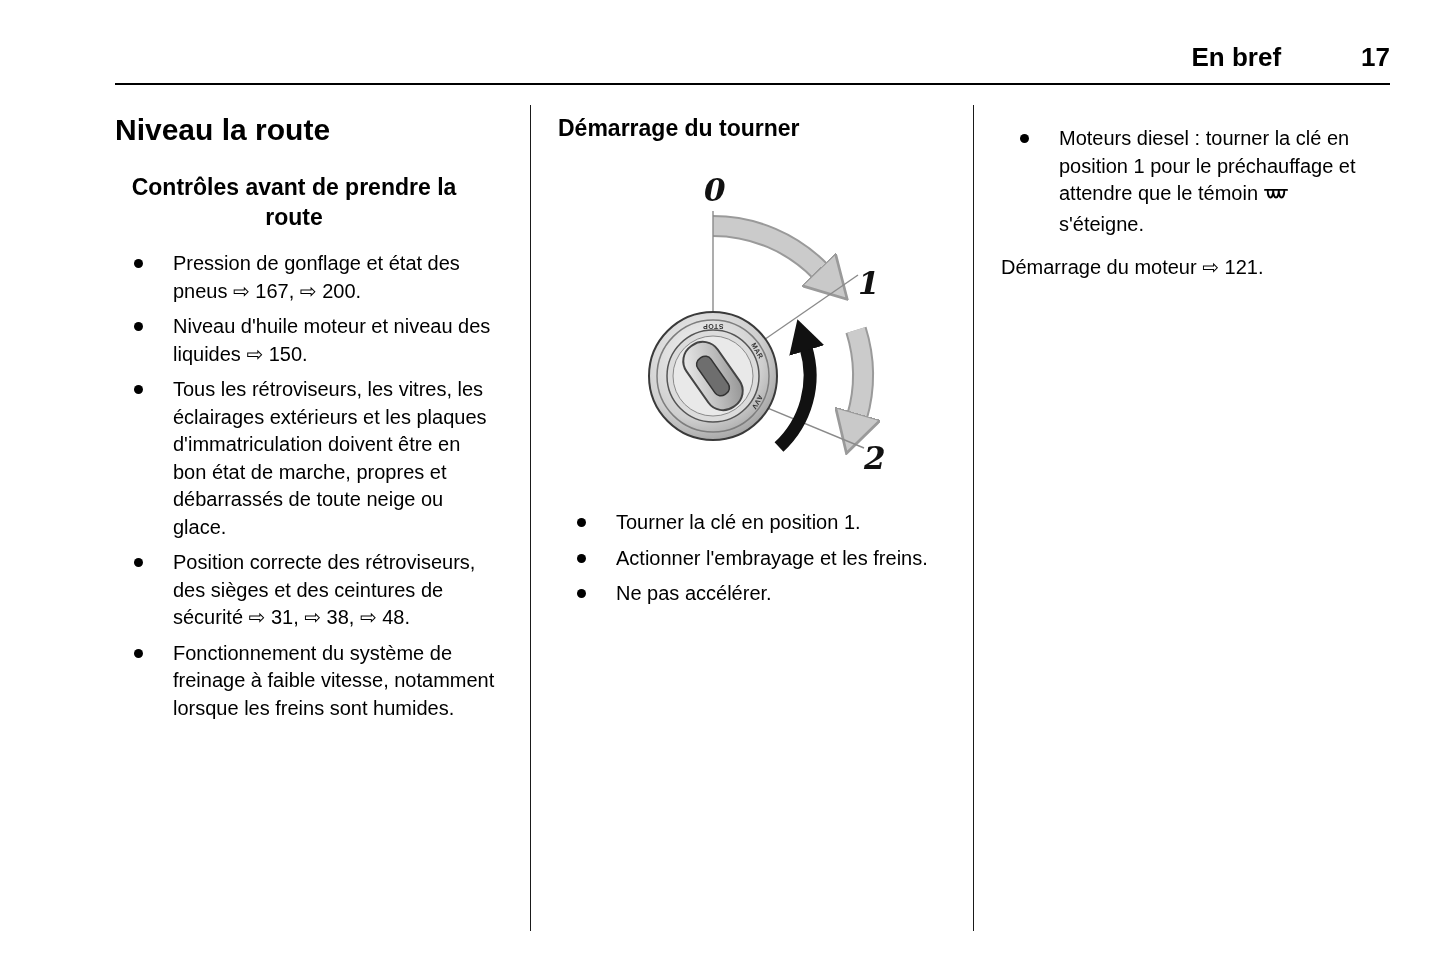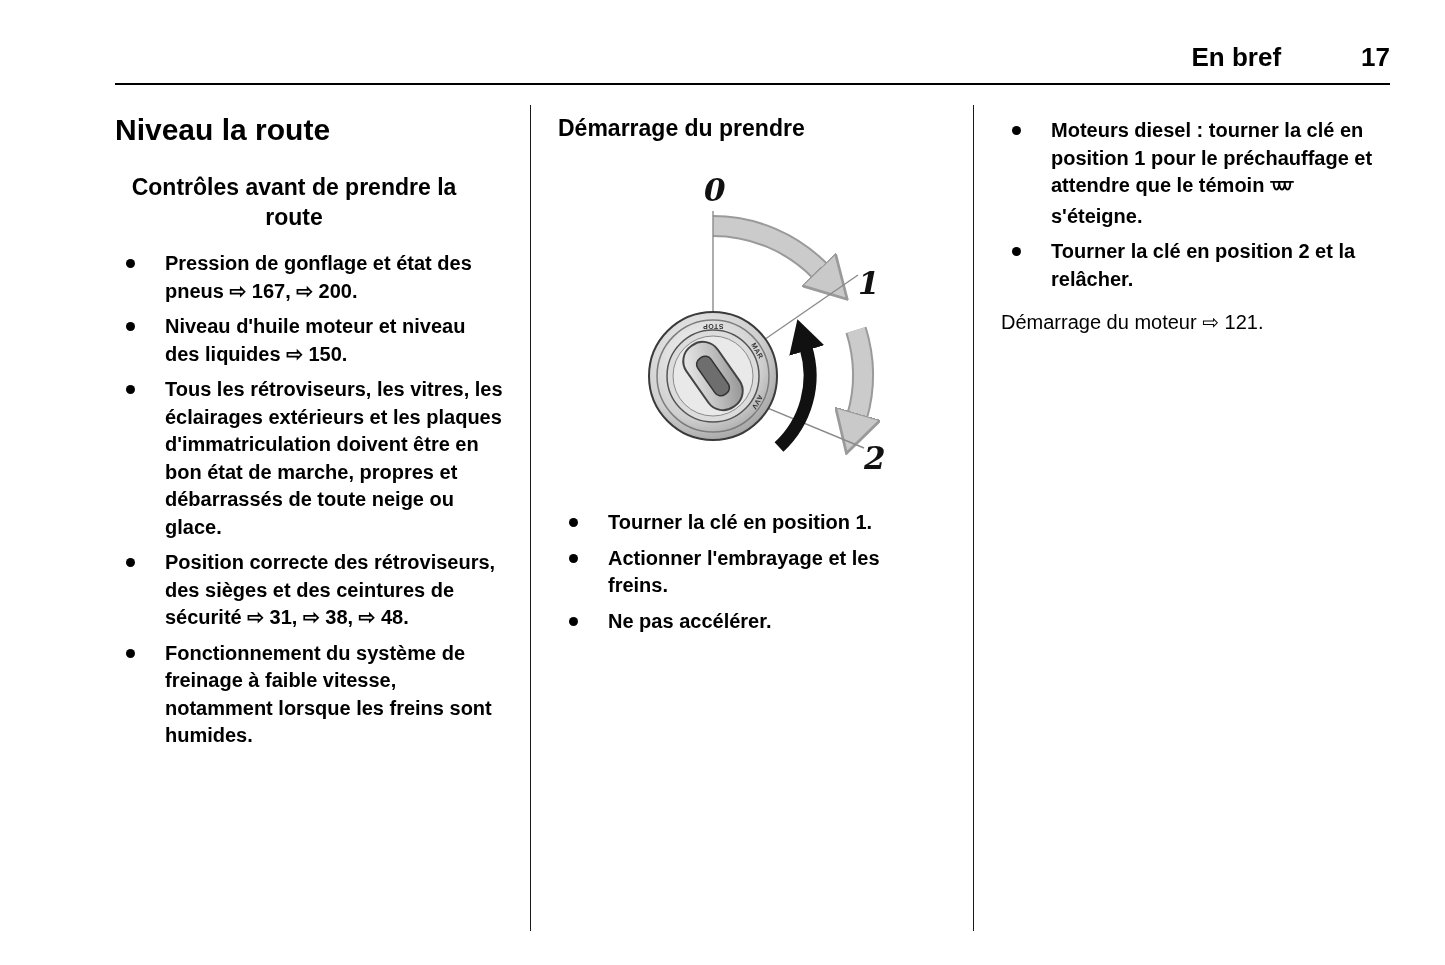--- a/index.html
+++ b/index.html
@@ -49,21 +49,21 @@
     line-height: 1.1;
   }
   h2 {
     font-size: 23px;
     font-weight: bold;
     margin: 0 0 18px 0;
     line-height: 30px;
   }
   .col1 h2 { max-width: 358px; text-align: center; }
 
-  ul { list-style: none; margin: 4px; padding: 0; font-weight: bold; }
+  ul { list-style: none; margin: 12px; padding: 0; }
   li {
     position: relative;
     padding-left: 46px;
     font-size: 20px;
     line-height: 27.5px;
     margin-bottom: 8px;
   }
   li::before {
     content: "";
     position: absolute;
@@ -126,21 +126,21 @@
         <li>Niveau d'huile moteur et niveau des liquides ⇨ 150.</li>
         <li>Tous les rétroviseurs, les vitres, les éclairages extérieurs et les plaques d'immatriculation doivent être en bon état de marche, propres et débarrassés de toute neige ou glace.</li>
         <li>Position correcte des rétroviseurs, des sièges et des ceintures de sécurité ⇨ 31, ⇨ 38, ⇨ 48.</li>
         <li>Fonctionnement du système de freinage à faible vitesse, notamment lorsque les freins sont humides.</li>
       </ul>
     </section>
 
     <div class="vdiv"></div>
 
     <section class="col col2">
-      <h2>Démarrage du prendre</h2>
+      <h2>Démarrage du tourner</h2>
 
       <figure>
         <svg viewBox="0 0 392 326">
           <defs>
             <radialGradient id="lockface" cx="40%" cy="35%" r="75%">
               <stop offset="0%" stop-color="#f4f4f4"></stop>
               <stop offset="65%" stop-color="#cfcfcf"></stop>
               <stop offset="100%" stop-color="#959595"></stop>
             </radialGradient>
             <linearGradient id="keymetal" x1="0" y1="0" x2="1" y2="1">
@@ -205,19 +205,18 @@
 
     <div class="vdiv"></div>
 
     <section class="col col3">
       <ul>
         <li>
           <span>Moteurs diesel : tourner la clé en position 1 pour le préchauffage et attendre que le témoin</span><span class="glow-icon"><svg width="24" height="17" viewBox="0 0 26 18">
                 <path d="M1 4 H25 M4 4 C4 15 10 15 10 4 C10 15 16 15 16 4 C16 15 22 15 22 4" fill="none" stroke="#000" stroke-width="2" stroke-linecap="round"></path>
               </svg></span><span>s'éteigne.</span>
         </li>
-        <li>Tourner la clé en position 2 et la relâcher.</li>
       </ul>
       <p class="xref">Démarrage du moteur ⇨ 121.</p>
     </section>
 
   </main>
 </div>
 
 </body></html>

